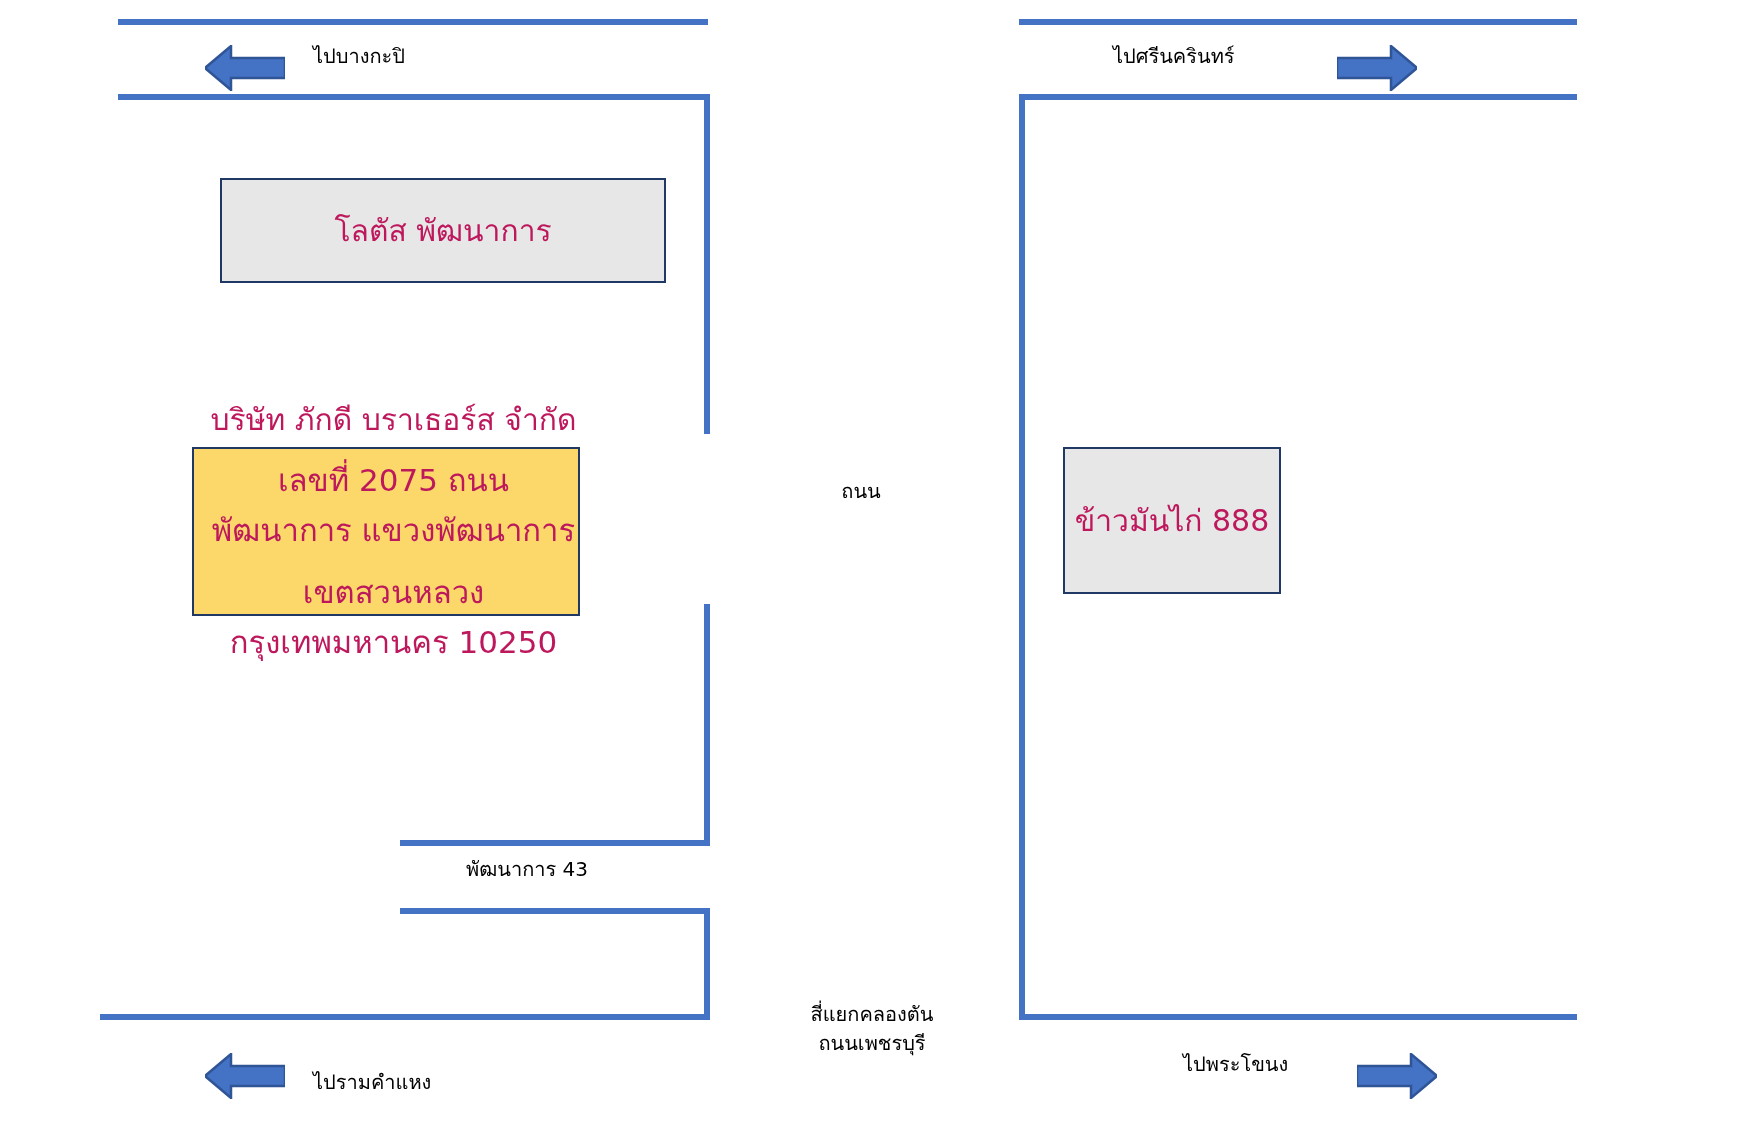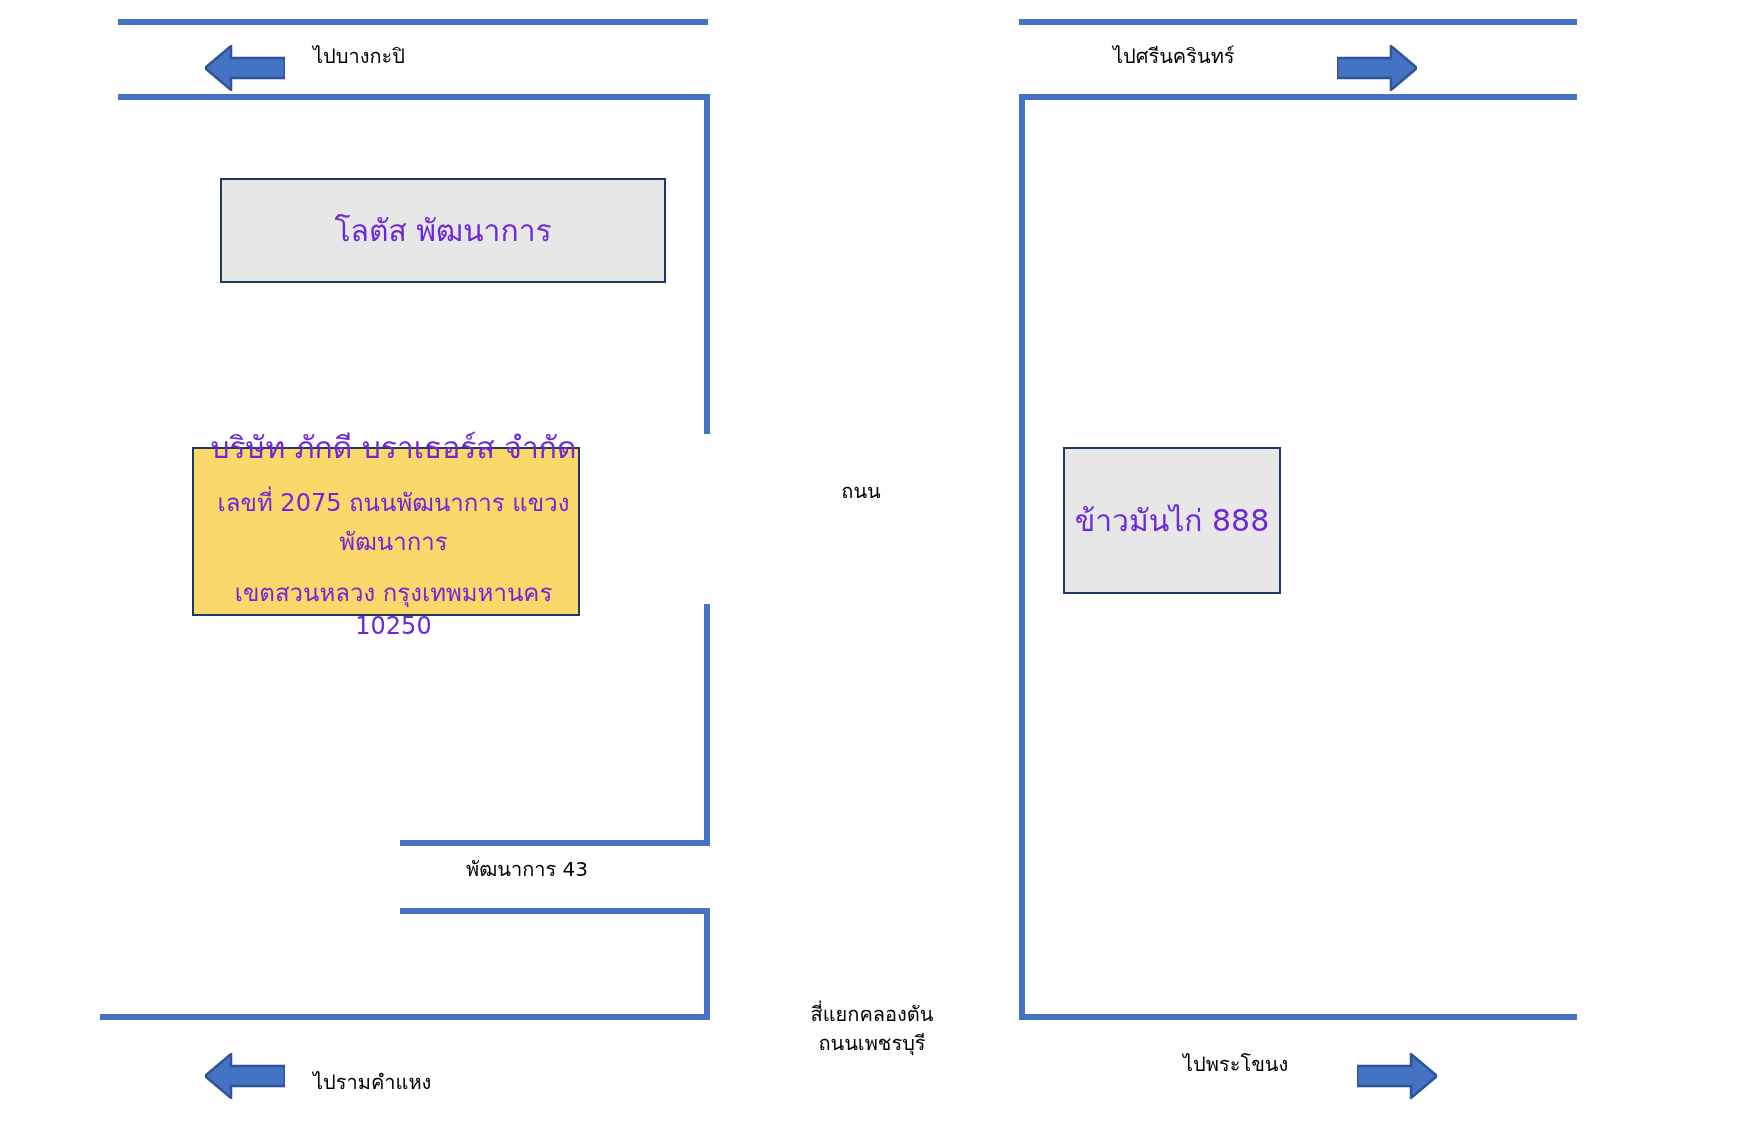--- a/index.html
+++ b/index.html
@@ -43,27 +43,27 @@
 
   .poi-box {
     position: absolute;
     box-sizing: border-box;
     border: 2px solid #1f3864;
     display: flex;
     flex-direction: column;
     align-items: center;
     justify-content: center;
     text-align: center;
-    color: #6d28d9;
+    color: #be185d;
     font-size: 30px;
   }
   .poi-box.gray { background: #e7e7e7; }
   .poi-box.yellow { background: #fbd869; }
   .poi-line { display: block; width: 100%; padding: 6px 4px; }
-  .poi-line.small { font-size: 24px; }
+  .poi-line.small { font-size: 31px; }
 
   .arrow {
     position: absolute;
     display: block;
   }
 </style>
 </head>
 <body>
 
 <div id="canvas">

